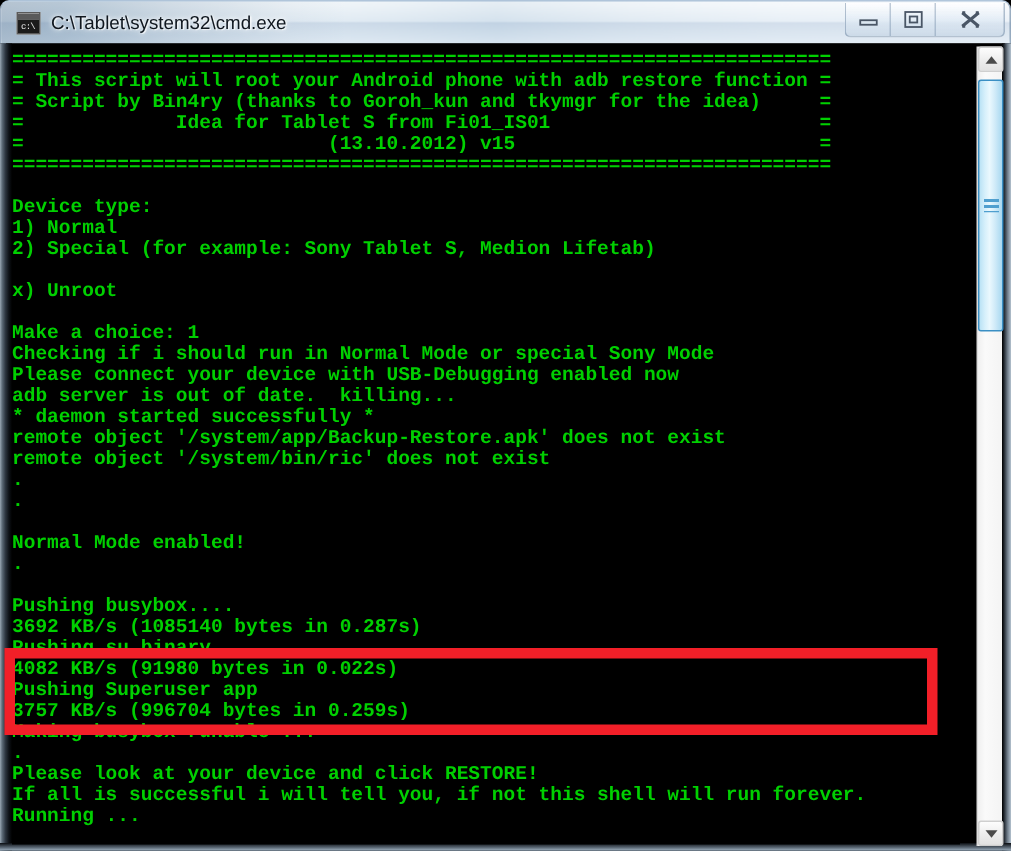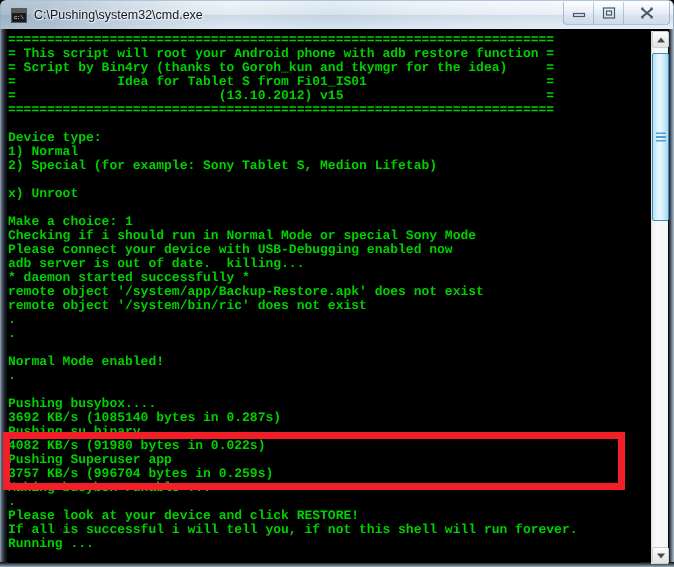--- a/index.html
+++ b/index.html
@@ -257,21 +257,21 @@
 <body>
 
 <div id="window">
 
   <div id="titlebar">
     <div id="title-icon">
       <div class="bar"></div>
       <div class="body"></div>
       <div class="prompt">c:\</div>
     </div>
-    <div id="title-text">C:\Pushing\system32\cmd.exe</div>
+    <div id="title-text">C:\Tablet\system32\cmd.exe</div>
 
     <div id="caption-buttons">
       <div class="capbtn">
         <svg width="15" height="11" viewBox="0 0 15 11">
           <rect x="2" y="6" width="11" height="3" fill="none" stroke="#4a5666" stroke-width="1.2"></rect>
         </svg>
       </div>
       <div class="capbtn">
         <svg width="15" height="13" viewBox="0 0 15 13">
           <rect x="2" y="1.5" width="11" height="10" fill="none" stroke="#4a5666" stroke-width="1.2"></rect>

